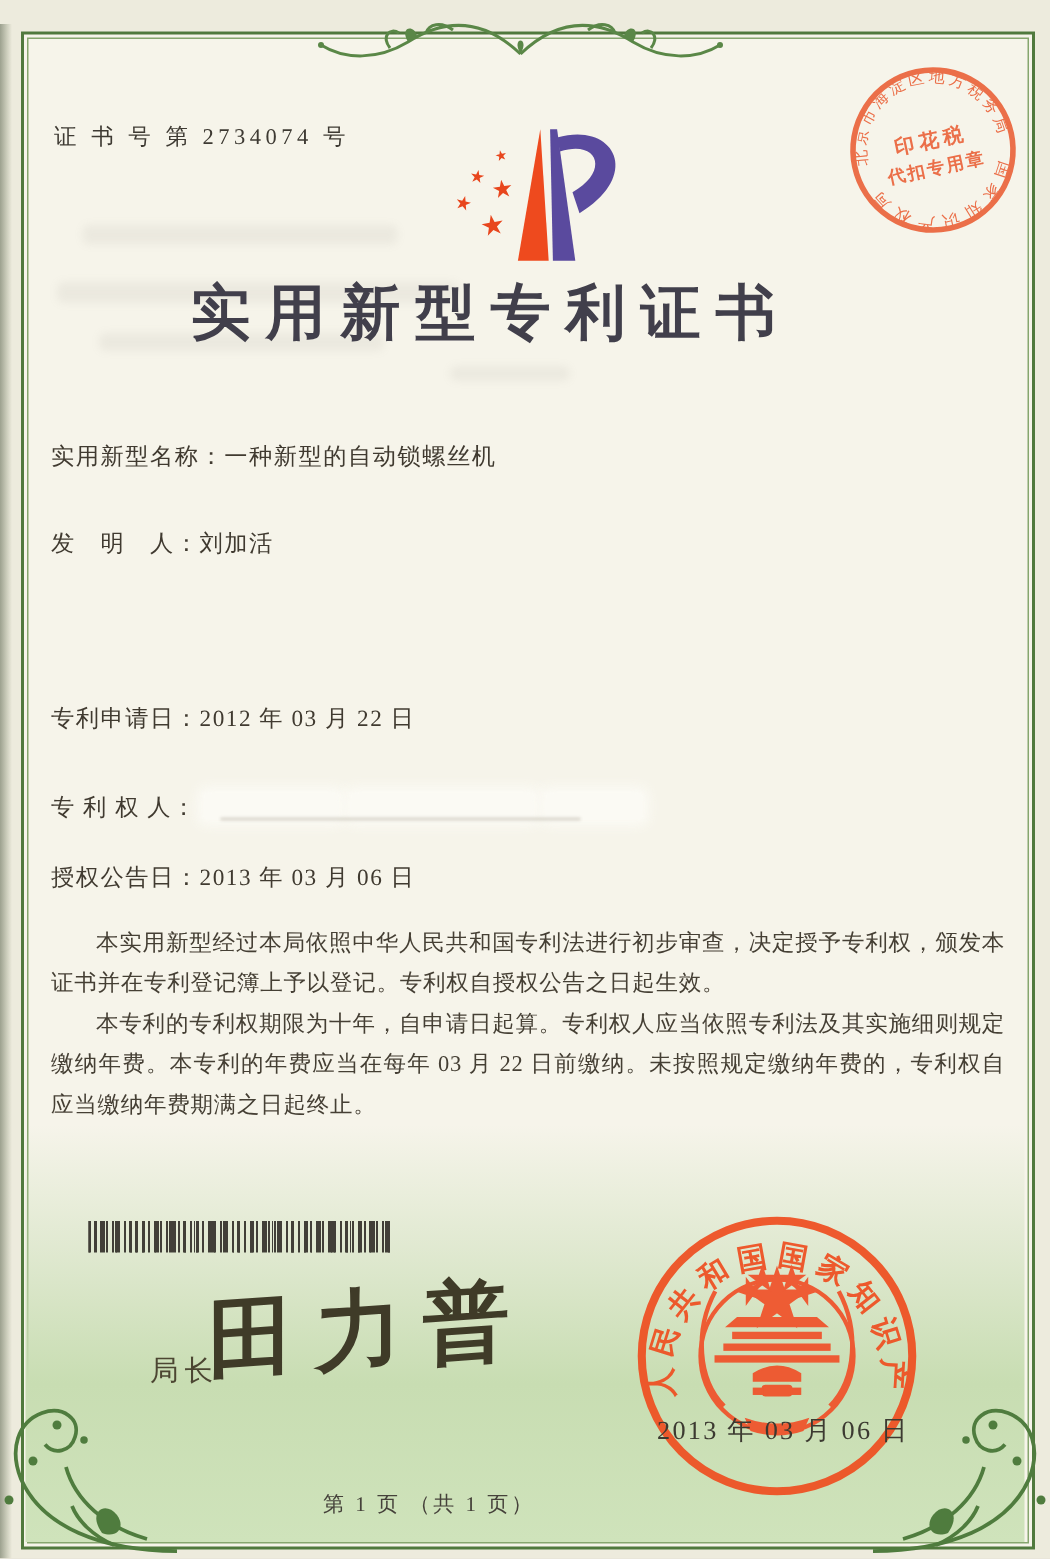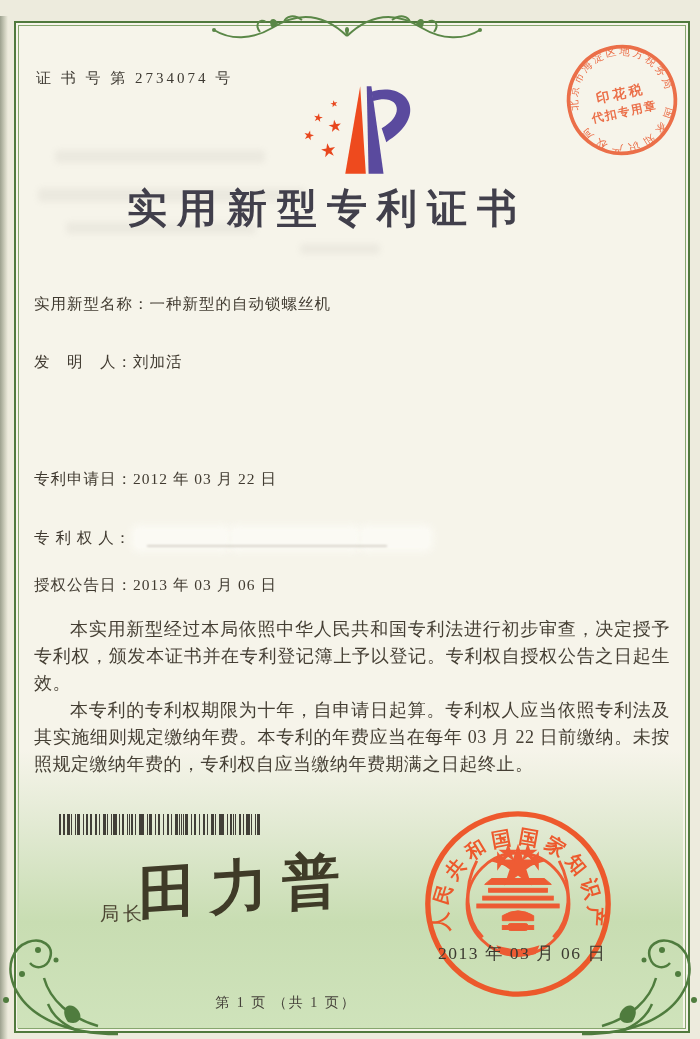--- a/index.html
+++ b/index.html
@@ -7,31 +7,31 @@
   .page{position:relative;width:700px;height:1039px;background:#edebdd;overflow:hidden;}
   .scan-edge{position:absolute;left:0;top:16px;bottom:0;width:8px;
     background:linear-gradient(90deg,rgba(90,100,78,.55),rgba(150,156,132,.35) 60%,rgba(150,156,132,0));}
   .frame{position:absolute;left:14px;top:21px;width:672px;height:1008px;
     border:2px solid #50793d;background:#f6f4ea;}
   .frame::after{content:'';position:absolute;inset:2px;border:1px solid #86a66e;pointer-events:none;}
   .green-zone{position:absolute;left:17px;top:750px;width:666px;height:278px;
     background:linear-gradient(180deg,rgba(197,219,177,0) 0%,rgba(197,219,177,.45) 30%,#c8ddb2 62%,#cfe3bb 100%);}
   .waves{position:absolute;left:17px;top:24px;width:666px;height:1004px;pointer-events:none;}
   .ghost{position:absolute;background:#98948a;opacity:.11;filter:blur(3px);border-radius:4px;}
-  .cert-no{position:absolute;left:36px;top:69px;font-size:15px;letter-spacing:3px;color:#3e3a33;}
+  .cert-no{position:absolute;left:36px;top:82px;font-size:15px;letter-spacing:3px;color:#3e3a33;}
   .logo{position:absolute;left:293px;top:76px;}
   .title{position:absolute;left:0;top:181px;width:654px;text-align:center;
     font-size:40px;font-weight:700;letter-spacing:10px;color:#413f4b;}
   .field{position:absolute;left:34px;font-size:15.5px;color:#403a30;letter-spacing:1px;white-space:nowrap;}
   .redact-wrap{display:inline-block;vertical-align:middle;position:relative;height:22px;margin-left:4px;}
   .redact{display:inline-block;height:19px;margin-right:6px;vertical-align:middle;border-radius:3px;
     background:#fbfaf4;box-shadow:0 0 7px 4px #fbfaf4;filter:blur(1px);}
   .residue{position:absolute;left:12px;bottom:3px;width:240px;height:2px;background:#b7b1a4;opacity:.5;filter:blur(1px);}
   .body-text{position:absolute;left:34px;top:616px;width:636px;}
-  .body-text p{margin:0;text-indent:2em;font-size:18px;line-height:27px;color:#453f34;
+  .body-text p{margin:0;text-indent:2em;font-size:15px;line-height:27px;color:#453f34;
     text-align:justify;letter-spacing:.5px;}
   .barcode{position:absolute;left:59px;top:814px;width:202px;height:21px;opacity:.88;
     background:
       repeating-linear-gradient(90deg,#2c2823 0 1px,transparent 1px 4px),
       repeating-linear-gradient(90deg,#2c2823 0 2px,transparent 2px 9px),
       repeating-linear-gradient(90deg,transparent 0 5px,#2c2823 5px 6px,transparent 6px 13px);}
   .director{position:absolute;left:100px;top:901px;font-size:19px;letter-spacing:4px;color:#4c4632;}
   .signature{position:absolute;left:138px;top:848px;font-size:58px;color:#3f3b28;letter-spacing:14px;
     transform:rotate(-4deg) skewX(-4deg);font-weight:600;white-space:nowrap;}
   .seal-svg{position:absolute;left:420px;top:806px;opacity:.93;}

